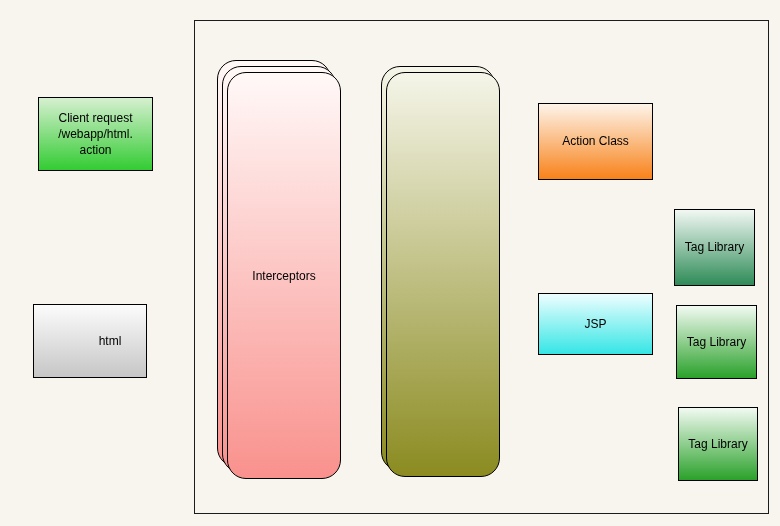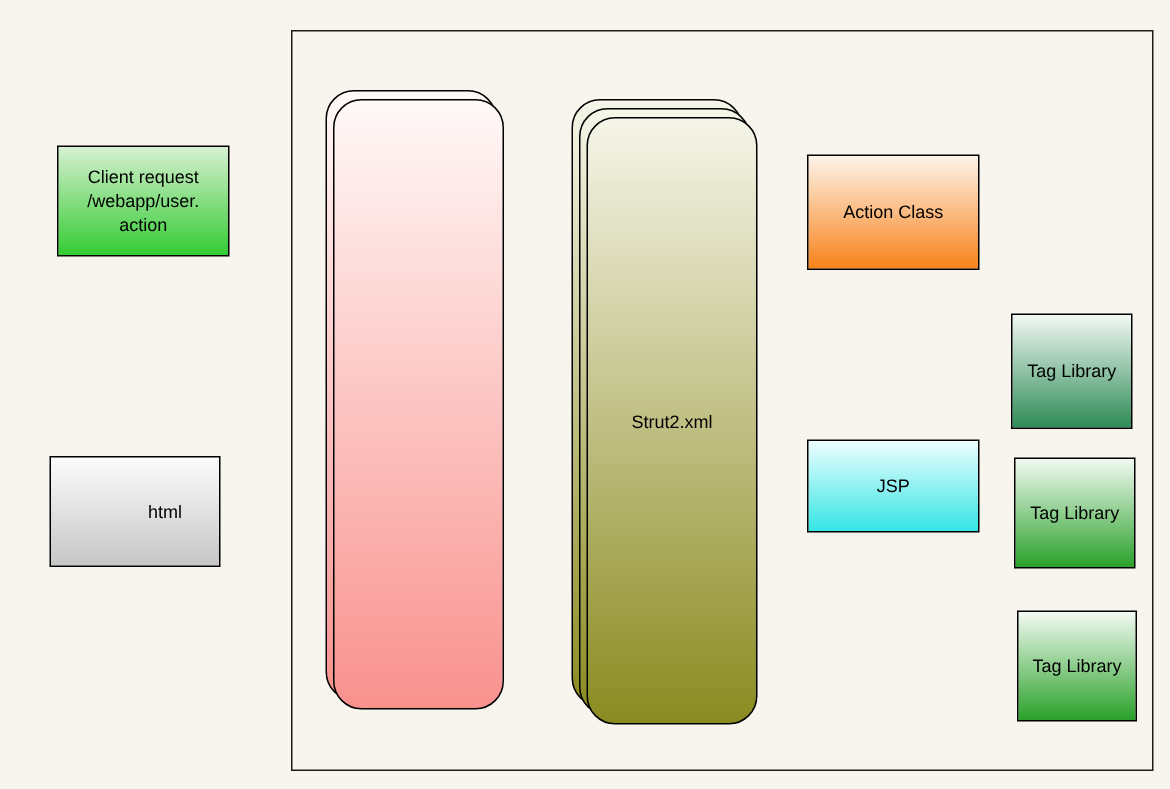--- a/index.html
+++ b/index.html
@@ -72,39 +72,39 @@
   }
   .stack-strut2 .layer { height: 405px; }
 </style>
 </head>
 <body style="background: rgb(248, 245, 238);">
 
 <div class="frame"></div>
 
 <div class="box client-request" style="background: linear-gradient(rgb(214, 240, 208) 0%, rgb(51, 204, 51) 100%);">
   <span class="bold">Client request</span>
-  <span>/webapp/user.</span>
+  <span>/webapp/html.</span>
   <span>action</span>
 </div>
 
 <div class="box html-box" style="background: linear-gradient(rgb(252, 252, 252) 0%, rgb(198, 198, 198) 100%); padding-left: 40px;">
   <span class="bold">html</span>
 </div>
 
 <div class="stack stack-interceptors">
   <div class="layer l1" style="background: linear-gradient(rgb(255, 249, 248) 0%, rgb(249, 145, 141) 100%);"></div>
   <div class="layer l2" style="background: linear-gradient(rgb(255, 249, 248) 0%, rgb(249, 145, 141) 100%);"></div>
+  <div class="layer l3" style="background: linear-gradient(rgb(255, 249, 248) 0%, rgb(249, 145, 141) 100%);">
+    <span class="bold">Interceptors</span>
+  </div>
 </div>
 
 <div class="stack stack-strut2">
   <div class="layer l1" style="background: linear-gradient(rgb(245, 245, 233) 0%, rgb(139, 139, 33) 100%);"></div>
   <div class="layer l2" style="background: linear-gradient(rgb(245, 245, 233) 0%, rgb(139, 139, 33) 100%);"></div>
-  <div class="layer l3" style="background: linear-gradient(rgb(245, 245, 233) 0%, rgb(139, 139, 33) 100%);">
-    <span>Strut2.xml</span>
-  </div>
 </div>
 
 <div class="box action-class" style="background: linear-gradient(rgb(253, 244, 233) 0%, rgb(248, 130, 26) 100%);">
   <span class="bold">Action Class</span>
 </div>
 
 <div class="box jsp-box" style="background: linear-gradient(rgb(237, 254, 255) 0%, rgb(54, 229, 229) 100%);">
   <span class="bold">JSP</span>
 </div>
 

